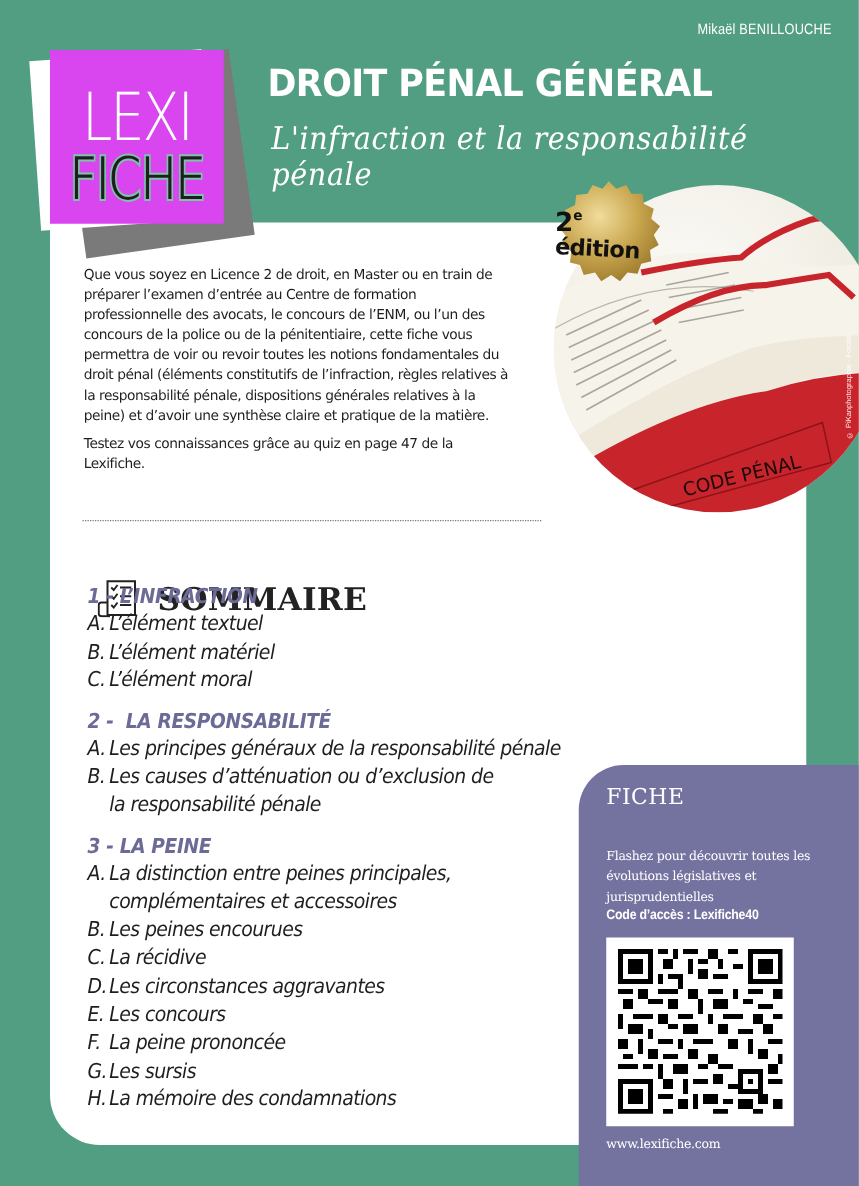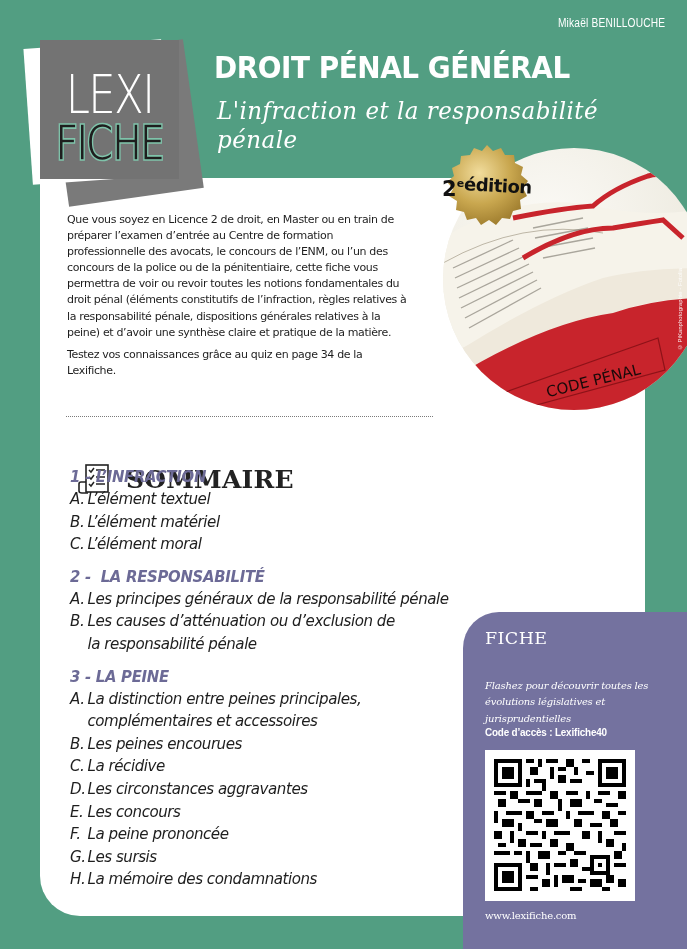--- a/index.html
+++ b/index.html
@@ -8,34 +8,34 @@
 
   .author { position: absolute; right: 22px; top: 16px; color: #fff; font-size: 12px; font-family: "Liberation Sans", sans-serif; transform: scaleX(0.85); transform-origin: right; letter-spacing: 0.2px; }
 
   
   .panel { position: absolute; left: 40px; top: 178px; width: 605px; height: 738px; background: #fff; border-bottom-left-radius: 40px; }
 
   
   .logo-wrap { position: absolute; left: 40px; top: 40px; width: 140px; height: 140px; }
   .logo-paper-white { position: absolute; left: -12px; top: 4px; width: 138px; height: 136px; background: #fff; transform: rotate(-4deg); }
   .logo-paper-grey2 { position: absolute; left: 18px; top: 8px; width: 136px; height: 150px; background: #7a7a7a; transform: rotate(-8deg); z-index: 0; }
-  .logo { position: absolute; left: 0; top: 0; width: 139px; height: 139px; background: #737373; z-index: 2; display: flex; flex-direction: column; align-items: center; justify-content: center; padding-top: 19px; }
+  .logo { position: absolute; left: 0; top: 0; width: 139px; height: 139px; background: #d946ef; z-index: 2; display: flex; flex-direction: column; align-items: center; justify-content: center; padding-top: 19px; }
   .logo-lexi { color: #fff; font-family: "DejaVu Sans", sans-serif; font-weight: 300; font-size: 53px; line-height: 48px; letter-spacing: -2px; transform: scaleX(0.82); }
   .logo-fiche { color: #1e1e1e; font-family: "DejaVu Sans", sans-serif; font-size: 49px; line-height: 46px; letter-spacing: -2px; transform: scaleX(0.8); -webkit-text-stroke: 1.6px #7fc3aa; margin-top: 2px; }
 
   .title { position: absolute; left: 214px; top: 50px; color: #fff; font-family: "DejaVu Sans", sans-serif; font-weight: bold; font-size: 30px; letter-spacing: -0.5px; transform: scaleX(0.93); transform-origin: left; }
   .subtitle { position: absolute; left: 217px; top: 96px; color: #fff; font-family: "DejaVu Serif", serif; font-style: italic; font-size: 25px; letter-spacing: 0.5px; transform: scaleX(0.92); transform-origin: left; }
 
   
   .photo { position: absolute; left: 443px; top: 148px; width: 262px; height: 262px; border-radius: 50%; overflow: hidden; background: radial-gradient(circle at 40% 30%, #fbfaf6 0%, #efece2 60%, #e3ddd0 100%); z-index: 3; }
   .photo svg { position: absolute; left: 0; top: 0; }
   .photo-credit { position: absolute; right: 22px; top: 120px; color: #fff; font-size: 6px; writing-mode: vertical-rl; transform: rotate(180deg); opacity: 0.9; }
 
   .badge { position: absolute; left: 444px; top: 143px; width: 86px; height: 86px; z-index: 5; }
-  .badge-text { position: absolute; left: 0; top: 0; width: 86px; height: 86px; display: flex; align-items: center; justify-content: center; color: #111; font-family: "DejaVu Sans", sans-serif; font-weight: bold; }
+  .badge-text { position: absolute; left: 0; top: 0; width: 86px; height: 86px; display: flex; flex-direction: column; align-items: flex-start; justify-content: center; color: #111; font-family: "DejaVu Sans", sans-serif; font-weight: bold; }
   .badge-num { font-size: 21px; line-height: 22px; }
   .badge-num sup { font-size: 11px; vertical-align: 9px; }
   .badge-label { font-size: 18px; line-height: 22px; letter-spacing: -0.5px; transform: rotate(3deg); }
 
   
   .intro { position: absolute; left: 67px; top: 212px; width: 345px; color: #1e1e1e; font-family: "DejaVu Sans", sans-serif; font-size: 11px; line-height: 16.1px; letter-spacing: -0.35px; }
   .intro p + p { margin-top: 6px; }
 
   .divider { position: absolute; left: 66px; top: 416px; width: 367px; border-top: 1px dotted #7a7a7a; }
 
@@ -47,21 +47,21 @@
   .toc { position: absolute; left: 70px; top: 466px; width: 420px; color: #1e1e1e; font-family: "DejaVu Sans", sans-serif; }
   .toc-section { margin-bottom: 10px; font-style: italic; }
   .toc-heading { color: #6c6a96; font-weight: bold; font-size: 16.5px; line-height: 22px; letter-spacing: -0.3px; transform: scaleX(0.9); transform-origin: left; white-space: nowrap; }
   .toc-item { font-size: 16.4px; line-height: 22.6px; letter-spacing: -0.5px; display: flex; transform: scaleX(0.92); transform-origin: left; white-space: nowrap; }
   .toc-item .letter { width: 19px; flex: none; }
   .toc-item .txt { white-space: normal; width: 420px; }
 
   
   .fiche { position: absolute; left: 463px; top: 612px; width: 224px; height: 337px; background: #74729f; border-top-left-radius: 36px; color: #fff; z-index: 4; }
   .fiche-title { position: absolute; left: 22px; top: 15px; font-family: "DejaVu Serif", serif; font-size: 17.5px; line-height: 23px; letter-spacing: 0.4px; }
-  .fiche-desc { position: absolute; left: 22px; top: 66px; width: 195px; font-family: "DejaVu Serif", serif; font-style: italic; font-size: 10px; line-height: 16.3px; letter-spacing: -0.2px; }
+  .fiche-desc { position: absolute; left: 22px; top: 66px; width: 195px; font-family: "DejaVu Serif", serif; font-size: 10px; line-height: 16.3px; letter-spacing: -0.2px; }
   .fiche-code { position: absolute; left: 22px; top: 114px; font-family: "Liberation Sans", sans-serif; font-weight: bold; font-size: 11px; letter-spacing: -0.2px; transform: scaleX(0.9); transform-origin: left; }
   .qr { position: absolute; left: 22px; top: 138px; width: 150px; height: 151px; background: #fff; }
   .qr svg { position: absolute; left: 9px; top: 9px; }
   .fiche-url { position: absolute; left: 22px; top: 298px; font-family: "DejaVu Serif", serif; font-size: 10px; letter-spacing: -0.2px; text-align: right; }
 </style>
 </head>
 <body>
 
 <div class="author">Mikaël BENILLOUCHE</div>
 
@@ -122,21 +122,21 @@
     <polygon fill="url(#gold)" points="43,2 49,8 57,5 61,12 70,12 71,20 79,24 77,32 84,38 79,45 83,53 76,57 77,66 69,68 66,76 58,75 52,82 45,77 37,82 32,75 23,77 20,69 12,67 13,58 5,53 9,46 3,39 10,33 8,25 16,21 17,13 26,12 30,5 38,8"></polygon>
   </svg>
   <div class="badge-text">
     <div class="badge-num"><span>2</span><sup>e</sup></div>
     <div class="badge-label">édition</div>
   </div>
 </div>
 
 <div class="intro">
   <p>Que vous soyez en Licence 2 de droit, en Master ou en train de préparer l’examen d’entrée au Centre de formation professionnelle des avocats, le concours de l’ENM, ou l’un des concours de la police ou de la pénitentiaire, cette fiche vous permettra de voir ou revoir toutes les notions fondamentales du droit pénal (éléments constitutifs de l’infraction, règles relatives à la responsabilité pénale, dispositions générales relatives à la peine) et d’avoir une synthèse claire et pratique de la matière.</p>
-  <p>Testez vos connaissances grâce au quiz en page 34 de la Lexifiche.</p>
+  <p>Testez vos connaissances grâce au quiz en page 47 de la Lexifiche.</p>
 </div>
 
 <div class="divider"></div>
 
 <div class="sommaire-head">
   <svg class="sommaire-icon" viewBox="0 0 32 30">
     <rect x="8" y="1" width="22" height="27" fill="none" stroke="#222" stroke-width="1.6"></rect>
     <path d="M8 18 L3 18 Q1 18 1 20 L1 27 Q1 29 4 29 L10 29" fill="none" stroke="#222" stroke-width="1.6"></path>
     <path d="M11 6 L13 8 L16 4" fill="none" stroke="#222" stroke-width="1.5"></path>
     <line x1="18" y1="6" x2="27" y2="6" stroke="#222" stroke-width="1.5"></line>

